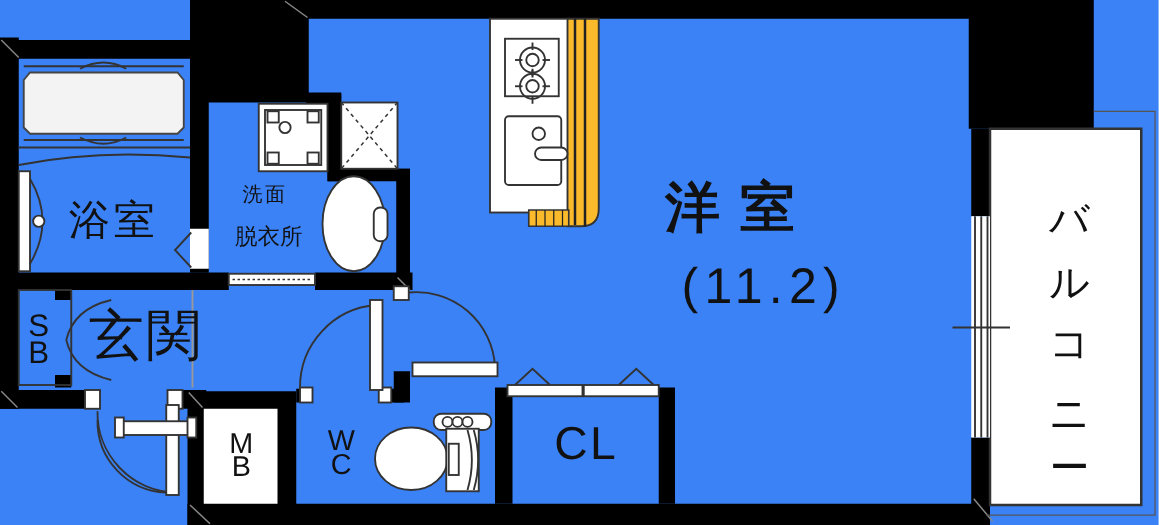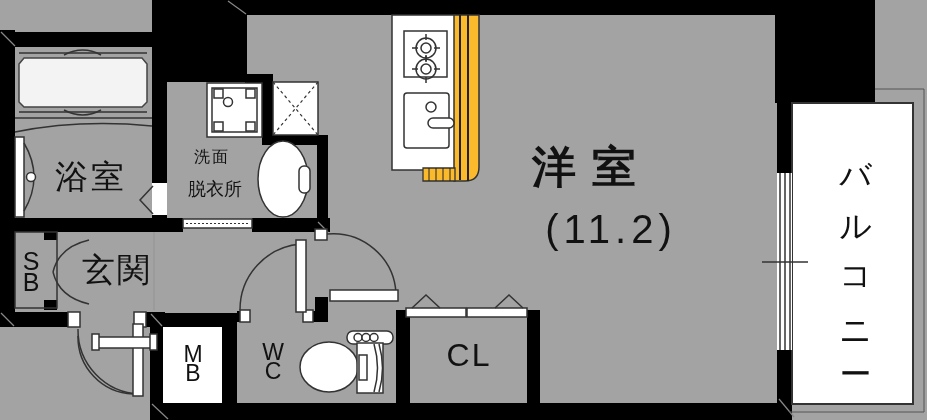--- a/index.html
+++ b/index.html
@@ -1,37 +1,37 @@
 <!DOCTYPE html>
 <html><head>
 <meta charset="utf-8">
 <style>
   html,body{margin:0;padding:0;background:#fff;}
   .stage{
-    position:relative;width:927px;height:420px;background:#a3a3a3;overflow:hidden;
+    position:relative;width:927px;height:420px;background:#3b82f6;overflow:hidden;
     font-family:"Liberation Sans","DejaVu Sans",sans-serif;
   }
   .stage svg{position:absolute;left:0;top:0;}
   .wall{fill:#000;}
   .thin{stroke:#333;stroke-width:1.5;fill:#fff;}
   .nofill{fill:none;stroke:#333;stroke-width:1.5;}
   .hair{stroke:#555;stroke-width:1;fill:none;}
   .tick{stroke:#888;stroke-width:1.2;fill:none;}
   .plan-label{
     position:absolute;transform:translate(-50%,-50%);
     color:#111;white-space:nowrap;text-align:center;line-height:1;
   }
   .lbl-bath{left:91px;top:176px;font-size:33px;letter-spacing:3px;}
   .lbl-wash1{left:212px;top:157px;font-size:16px;letter-spacing:2px;}
   .lbl-wash2{left:215px;top:189px;font-size:18px;}
-  .lbl-genkan{left:117px;top:269px;font-size:33px;letter-spacing:2px;}
+  .lbl-genkan{left:117px;top:269px;font-size:44px;letter-spacing:2px;}
   .lbl-sb{left:31px;top:272px;font-size:25px;line-height:21px;}
   .lbl-mb{left:193px;top:364px;font-size:23px;line-height:19px;}
   .lbl-wc{left:273px;top:362px;font-size:23px;line-height:19px;}
-  .lbl-cl{left:469px;top:355px;font-size:32px;letter-spacing:2px;}
+  .lbl-cl{left:469px;top:355px;font-size:37px;letter-spacing:2px;}
   .lbl-room{left:592px;top:167px;font-size:44px;letter-spacing:16px;font-weight:bold;}
   .lbl-area{left:611px;top:229px;font-size:40px;letter-spacing:5px;}
   .lbl-balcony{
     left:856px;top:257px;font-size:32px;letter-spacing:18px;
     writing-mode:vertical-rl;
   }
   .stack span{display:block;}
 </style>
 </head>
 <body>

